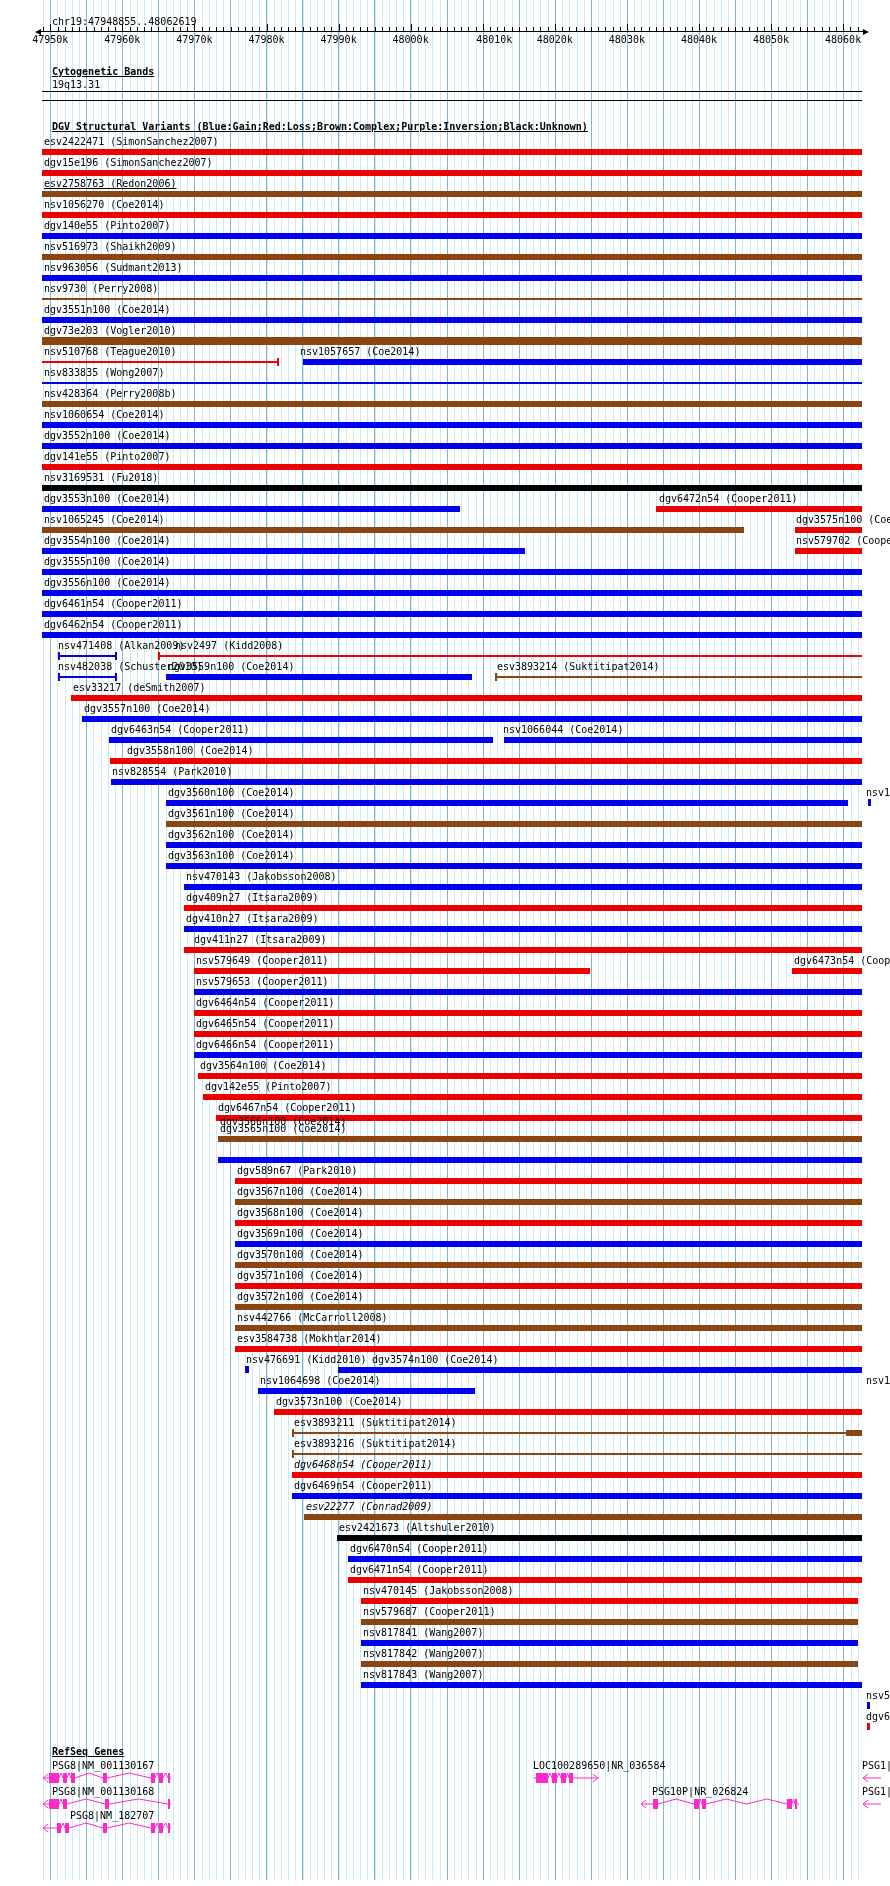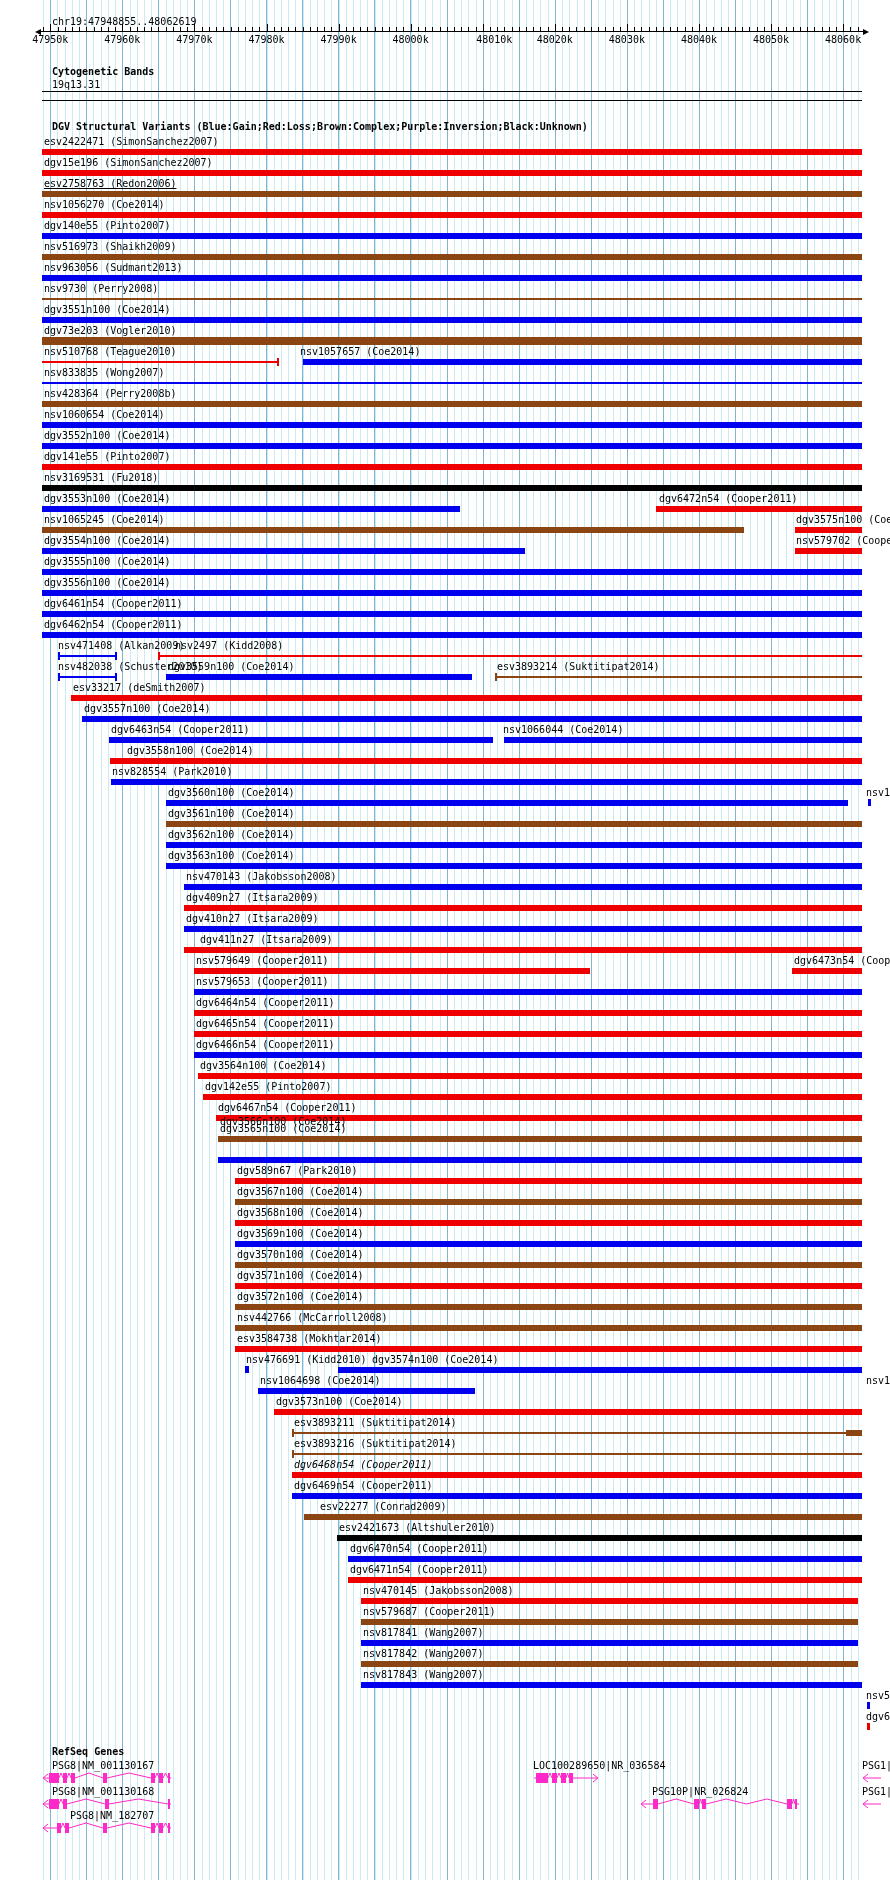--- a/index.html
+++ b/index.html
@@ -1,20 +1,20 @@
 <!DOCTYPE html>
 <html><head>
 <meta charset="utf-8">
 <style>
   html,body{margin:0;padding:0;background:#fff;}
   #page{position:relative;width:890px;height:1886px;background:#ffffff;overflow:hidden;
         font-family:"DejaVu Sans Mono",monospace;font-size:10px;color:#000;}
   .stripes{position:absolute;pointer-events:none;}
   .lbl{position:absolute;white-space:nowrap;line-height:11px;}
-  .bold{font-weight:bold;}
+  .bold{font-weight:bold;text-decoration:underline;}
   .band-box{position:absolute;border-top:1px solid #000;border-bottom:1px solid #000;background:transparent;}
 </style>
 </head>
 <body>
 
 <div id="page">
   <div id="stripes" class="stripes" style="left: 42px; top: 0px; width: 820px; height: 1880px; background-image: repeating-linear-gradient(90deg, rgb(125, 183, 213) 0px, rgb(125, 183, 213) 1px, transparent 1px, transparent 36.05px), repeating-linear-gradient(90deg, rgb(201, 236, 244) 0px, rgb(201, 236, 244) 1px, transparent 1px, transparent 7.21px); background-position: 8px 0px, 1px 0px;"></div>
 
   <div class="lbl" style="left:52px;top:16px;">chr19:47948855..48062619</div>
 
@@ -251,21 +251,21 @@
       <div style="position: absolute; left: 168px; top: 829px; white-space: nowrap; line-height: 11px;">dgv3562n100 (Coe2014)</div>
       <div style="position: absolute; left: 166px; top: 842px; width: 696px; height: 6px; background: rgb(0, 0, 238);"></div>
       <div style="position: absolute; left: 168px; top: 850px; white-space: nowrap; line-height: 11px;">dgv3563n100 (Coe2014)</div>
       <div style="position: absolute; left: 166px; top: 863px; width: 696px; height: 6px; background: rgb(0, 0, 238);"></div>
       <div style="position: absolute; left: 186px; top: 871px; white-space: nowrap; line-height: 11px;">nsv470143 (Jakobsson2008)</div>
       <div style="position: absolute; left: 184px; top: 884px; width: 678px; height: 6px; background: rgb(0, 0, 238);"></div>
       <div style="position: absolute; left: 186px; top: 892px; white-space: nowrap; line-height: 11px;">dgv409n27 (Itsara2009)</div>
       <div style="position: absolute; left: 184px; top: 905px; width: 678px; height: 6px; background: rgb(238, 0, 0);"></div>
       <div style="position: absolute; left: 186px; top: 913px; white-space: nowrap; line-height: 11px;">dgv410n27 (Itsara2009)</div>
       <div style="position: absolute; left: 184px; top: 926px; width: 678px; height: 6px; background: rgb(0, 0, 238);"></div>
-      <div style="position: absolute; left: 200px; top: 934px; white-space: nowrap; line-height: 11px;">dgv411n27 (Itsara2009)</div>
+      <div style="position: absolute; left: 194px; top: 934px; white-space: nowrap; line-height: 11px;">dgv411n27 (Itsara2009)</div>
       <div style="position: absolute; left: 184px; top: 947px; width: 678px; height: 6px; background: rgb(238, 0, 0);"></div>
       <div style="position: absolute; left: 196px; top: 955px; white-space: nowrap; line-height: 11px;">nsv579649 (Cooper2011)</div>
       <div style="position: absolute; left: 194px; top: 968px; width: 396px; height: 6px; background: rgb(238, 0, 0);"></div>
       <div style="position: absolute; left: 794px; top: 955px; white-space: nowrap; line-height: 11px;">dgv6473n54 (Coop</div>
       <div style="position: absolute; left: 792px; top: 968px; width: 70px; height: 6px; background: rgb(238, 0, 0);"></div>
       <div style="position: absolute; left: 196px; top: 976px; white-space: nowrap; line-height: 11px;">nsv579653 (Cooper2011)</div>
       <div style="position: absolute; left: 194px; top: 989px; width: 668px; height: 6px; background: rgb(0, 0, 238);"></div>
       <div style="position: absolute; left: 196px; top: 997px; white-space: nowrap; line-height: 11px;">dgv6464n54 (Cooper2011)</div>
       <div style="position: absolute; left: 194px; top: 1010px; width: 668px; height: 6px; background: rgb(238, 0, 0);"></div>
       <div style="position: absolute; left: 196px; top: 1018px; white-space: nowrap; line-height: 11px;">dgv6465n54 (Cooper2011)</div>
@@ -313,21 +313,21 @@
       <div style="position: absolute; left: 292px; top: 1432px; width: 570px; height: 2px; background: rgb(139, 69, 19);"></div>
       <div style="position: absolute; left: 292px; top: 1429px; width: 2px; height: 8px; background: rgb(139, 69, 19);"></div>
       <div style="position: absolute; left: 846px; top: 1430px; width: 16px; height: 6px; background: rgb(139, 69, 19);"></div>
       <div style="position: absolute; left: 294px; top: 1438px; white-space: nowrap; line-height: 11px;">esv3893216 (Suktitipat2014)</div>
       <div style="position: absolute; left: 292px; top: 1453px; width: 570px; height: 2px; background: rgb(139, 69, 19);"></div>
       <div style="position: absolute; left: 292px; top: 1450px; width: 2px; height: 8px; background: rgb(139, 69, 19);"></div>
       <div style="position: absolute; left: 294px; top: 1459px; white-space: nowrap; line-height: 11px; font-style: italic;">dgv6468n54 (Cooper2011)</div>
       <div style="position: absolute; left: 292px; top: 1472px; width: 570px; height: 6px; background: rgb(238, 0, 0);"></div>
       <div style="position: absolute; left: 294px; top: 1480px; white-space: nowrap; line-height: 11px;">dgv6469n54 (Cooper2011)</div>
       <div style="position: absolute; left: 292px; top: 1493px; width: 570px; height: 6px; background: rgb(0, 0, 238);"></div>
-      <div style="position: absolute; left: 320px; top: 1501px; white-space: nowrap; line-height: 11px;">esv22277 (Conrad2009)</div>
+      <div style="position: absolute; left: 306px; top: 1501px; white-space: nowrap; line-height: 11px; font-style: italic;">esv22277 (Conrad2009)</div>
       <div style="position: absolute; left: 304px; top: 1514px; width: 558px; height: 6px; background: rgb(139, 69, 19);"></div>
       <div style="position: absolute; left: 339px; top: 1522px; white-space: nowrap; line-height: 11px;">esv2421673 (Altshuler2010)</div>
       <div style="position: absolute; left: 337px; top: 1535px; width: 525px; height: 6px; background: rgb(0, 0, 0);"></div>
       <div style="position: absolute; left: 350px; top: 1543px; white-space: nowrap; line-height: 11px;">dgv6470n54 (Cooper2011)</div>
       <div style="position: absolute; left: 348px; top: 1556px; width: 514px; height: 6px; background: rgb(0, 0, 238);"></div>
       <div style="position: absolute; left: 350px; top: 1564px; white-space: nowrap; line-height: 11px;">dgv6471n54 (Cooper2011)</div>
       <div style="position: absolute; left: 348px; top: 1577px; width: 514px; height: 6px; background: rgb(238, 0, 0);"></div>
       <div style="position: absolute; left: 363px; top: 1585px; white-space: nowrap; line-height: 11px;">nsv470145 (Jakobsson2008)</div>
       <div style="position: absolute; left: 361px; top: 1598px; width: 497px; height: 6px; background: rgb(238, 0, 0);"></div>
       <div style="position: absolute; left: 363px; top: 1606px; white-space: nowrap; line-height: 11px;">nsv579687 (Cooper2011)</div>

